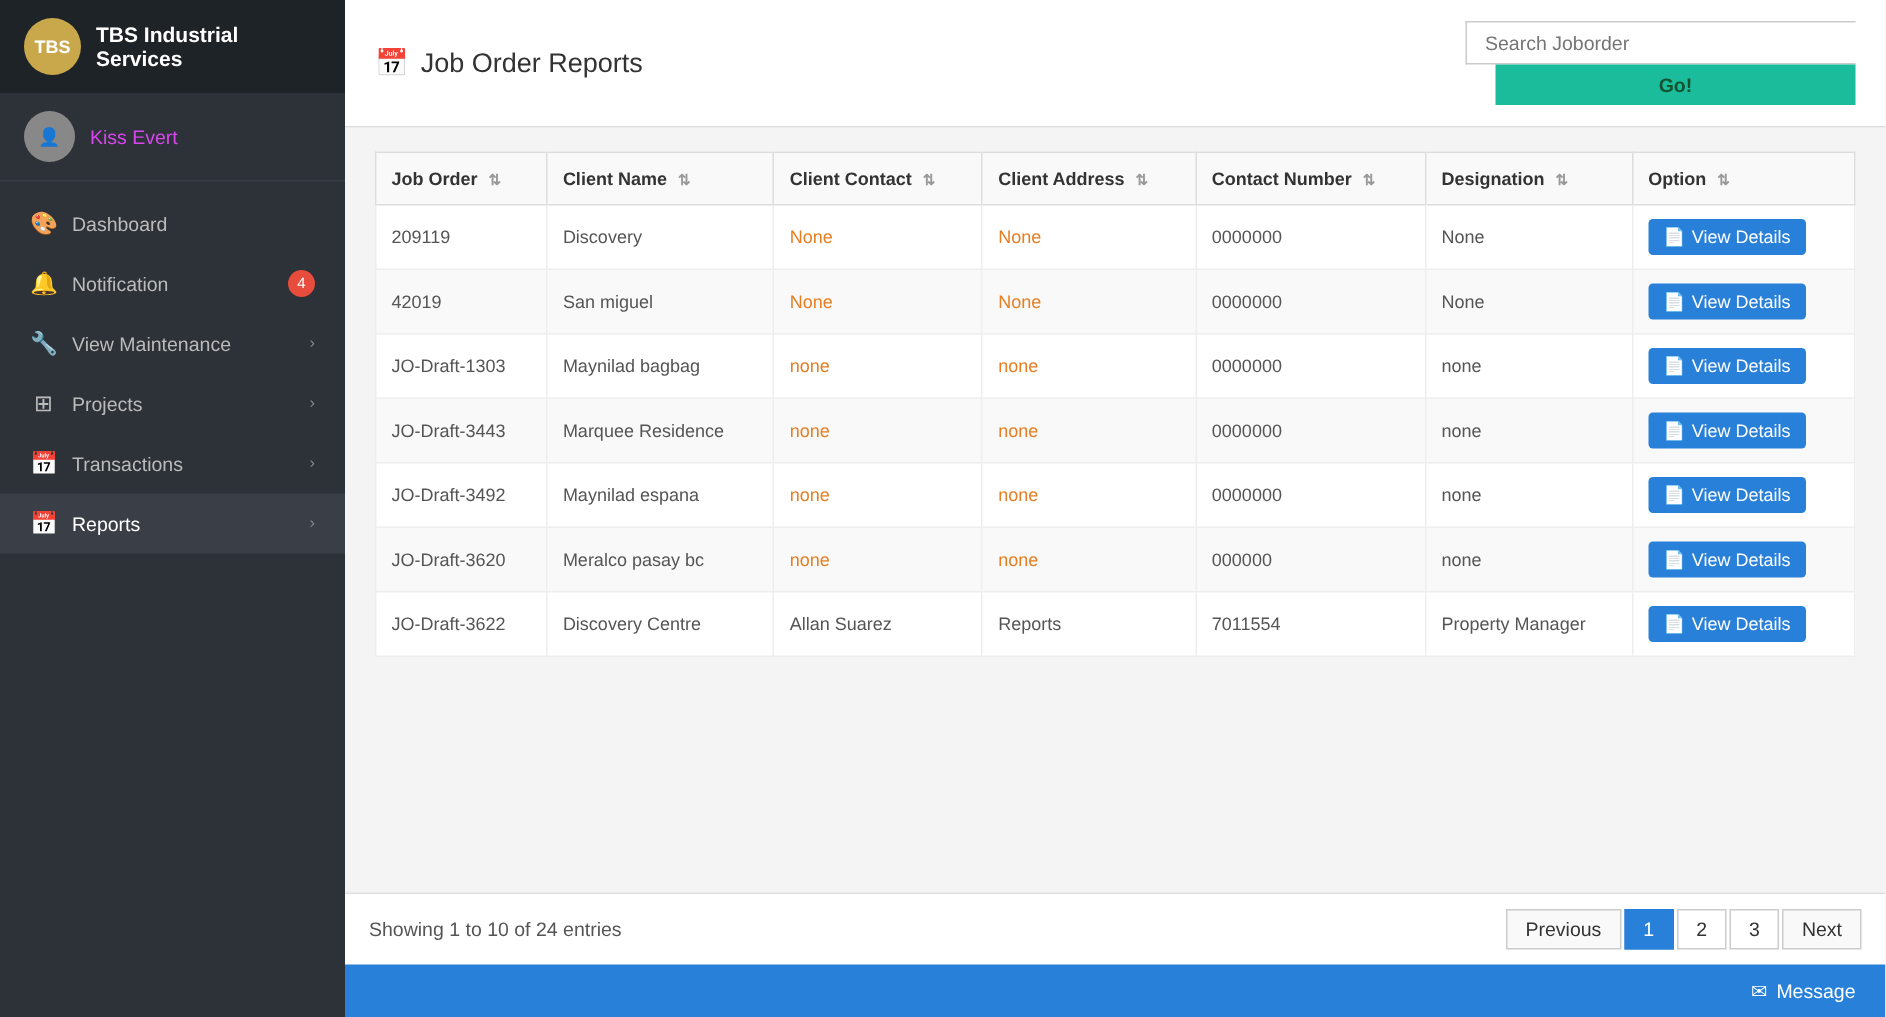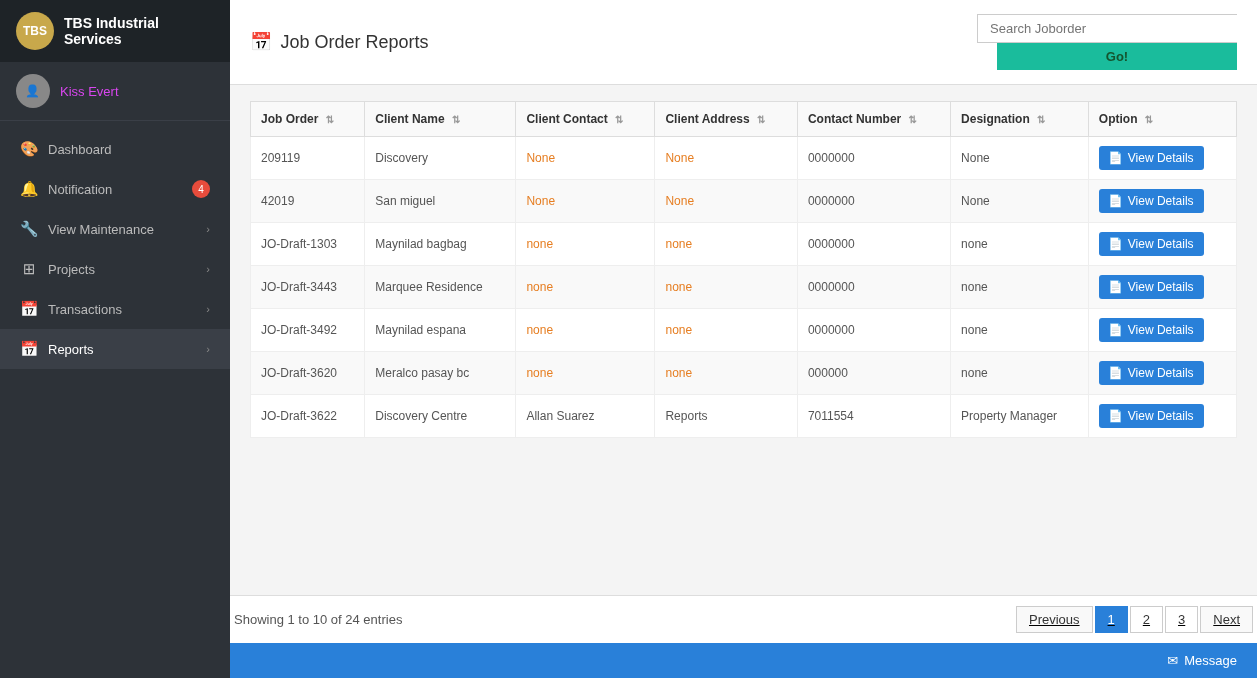--- a/index.html
+++ b/index.html
@@ -36,23 +36,23 @@
     thead tr { background: #f9f9f9; padding-left: 30px; }
     th { padding: 10px 10px; text-align: left; font-size: 12px; color: #333; font-weight: bold; border: 1px solid #ddd; white-space: nowrap; cursor: pointer; }
     th .sort-icon { color: #999; margin-left: 4px; font-size: 10px; }
     td { padding: 9px 10px; border: 1px solid #eee; font-size: 12px; color: #555; }
     tr:nth-child(even) td { background: #f9f9f9; }
     tr:nth-child(odd) td { background: white; }
     .link-text { color: #e67e22; }
     .btn-view { background: #2980d9; color: white; border: none; padding: 5px 10px; cursor: pointer; font-size: 12px; border-radius: 3px; display: flex; align-items: center; gap: 4px; white-space: nowrap; }
 
     
-    .footer { background: white; padding: 10px 4px; display: flex; align-items: center; justify-content: space-between; border-top: 1px solid #ddd; }
+    .footer { background: white; padding: 10px 16px; display: flex; align-items: center; justify-content: space-between; border-top: 1px solid #ddd; }
     .showing-text { color: #555; font-size: 13px; }
-    .pagination { display: flex; gap: 2px; align-items: flex-start; text-decoration: underline; }
+    .pagination { display: flex; gap: 2px; align-items: flex-start; }
     .page-btn { border: 1px solid #ccc; background: white; color: #333; padding: 5px 12px; cursor: pointer; font-size: 13px; }
     .page-btn.active { background: #2980d9; color: white; border-color: #2980d9; }
     .page-btn.prev-next { background: #f9f9f9; }
 
     
     .message-bar { background: #2980d9; color: white; padding: 10px 20px; text-align: right; }
     .message-btn { background: #2980d9; color: white; border: none; font-size: 13px; cursor: pointer; display: flex; align-items: center; gap: 6px; margin-left: auto; }
   </style>
 </head>
 <body>

